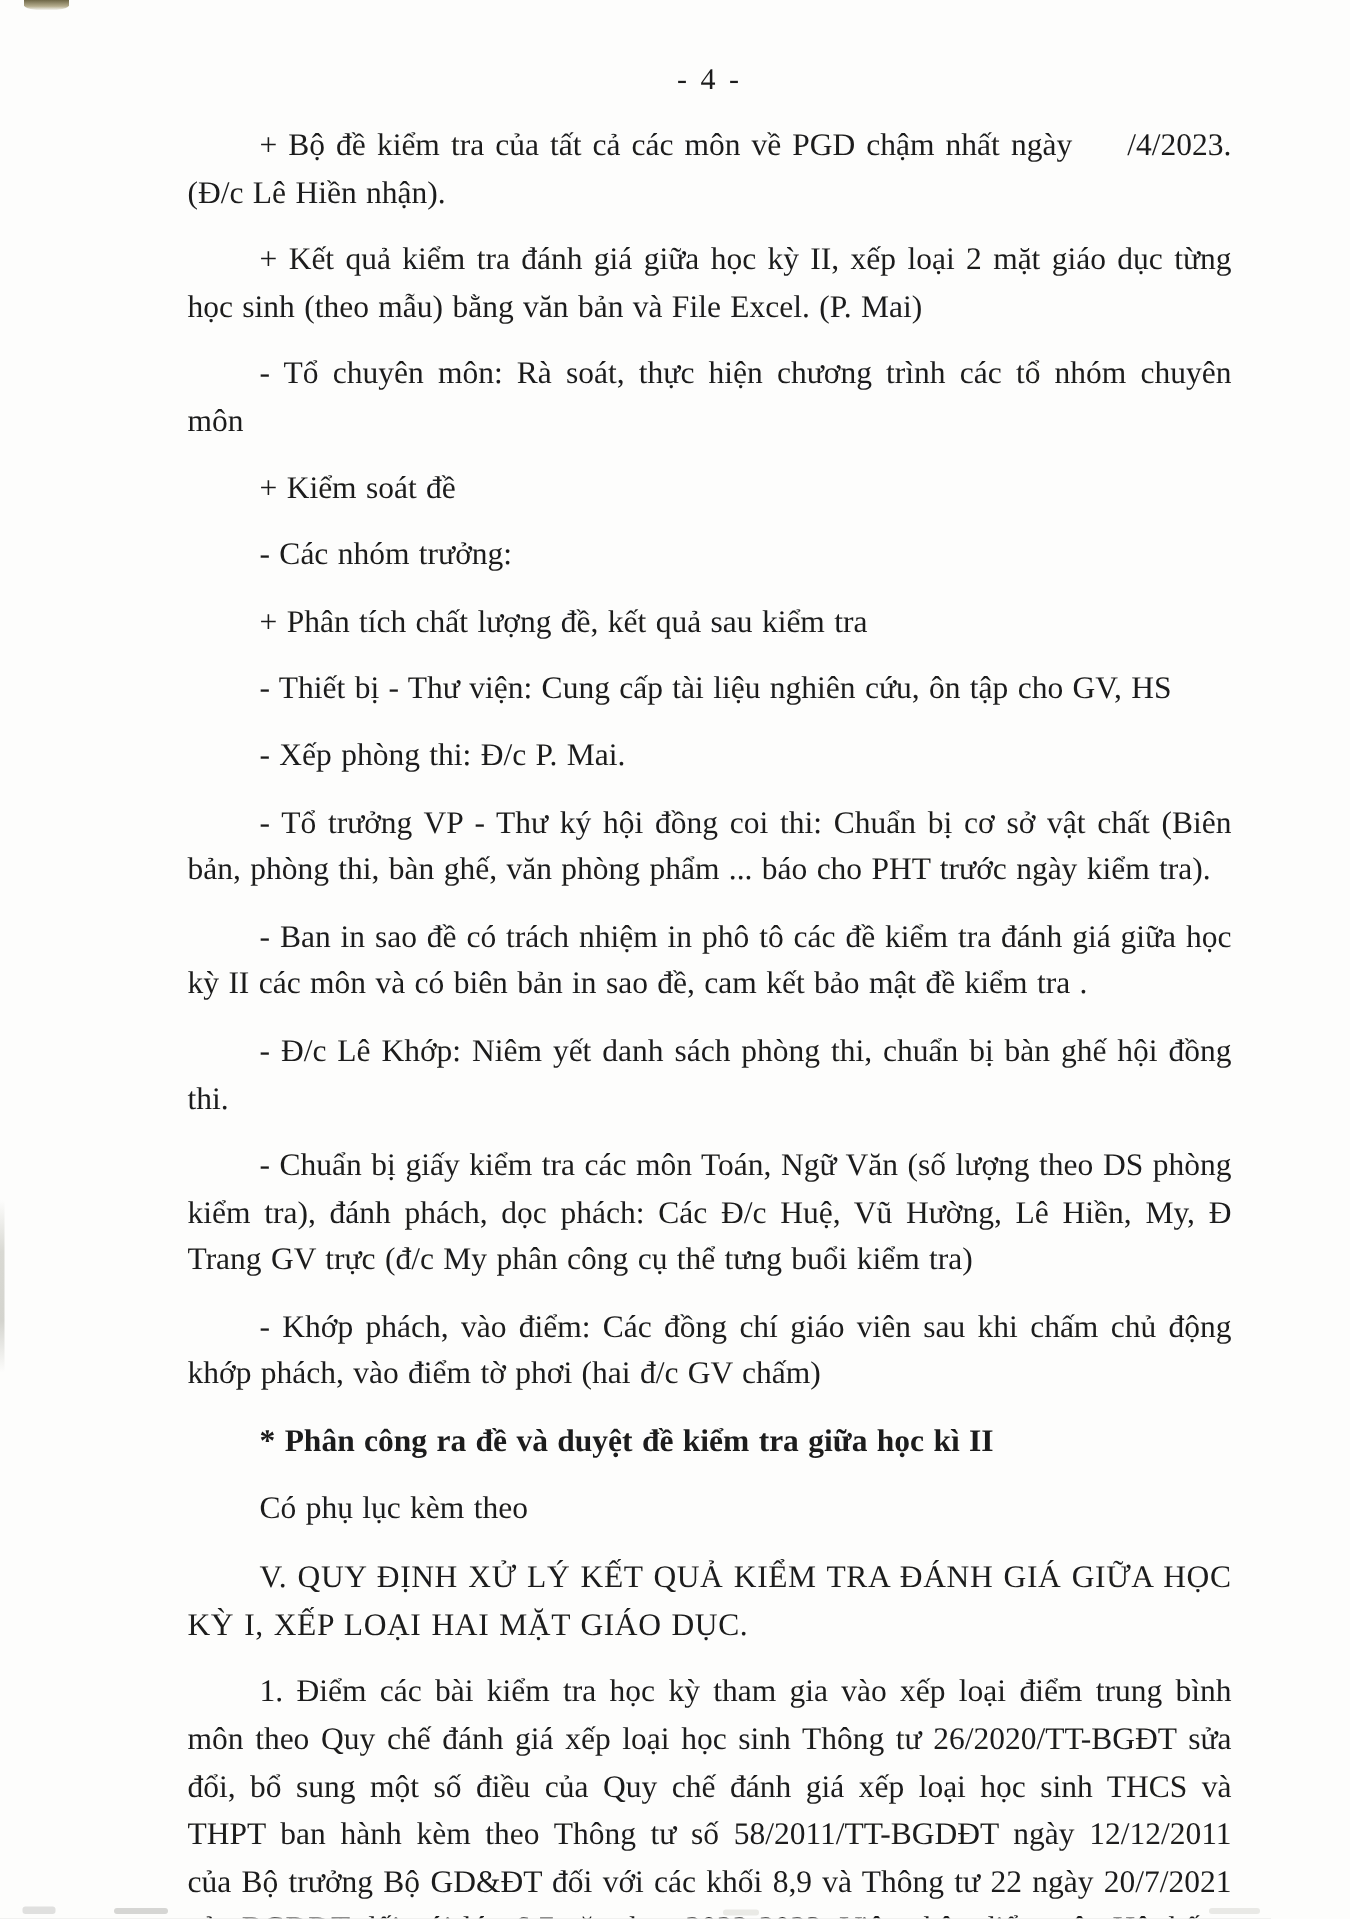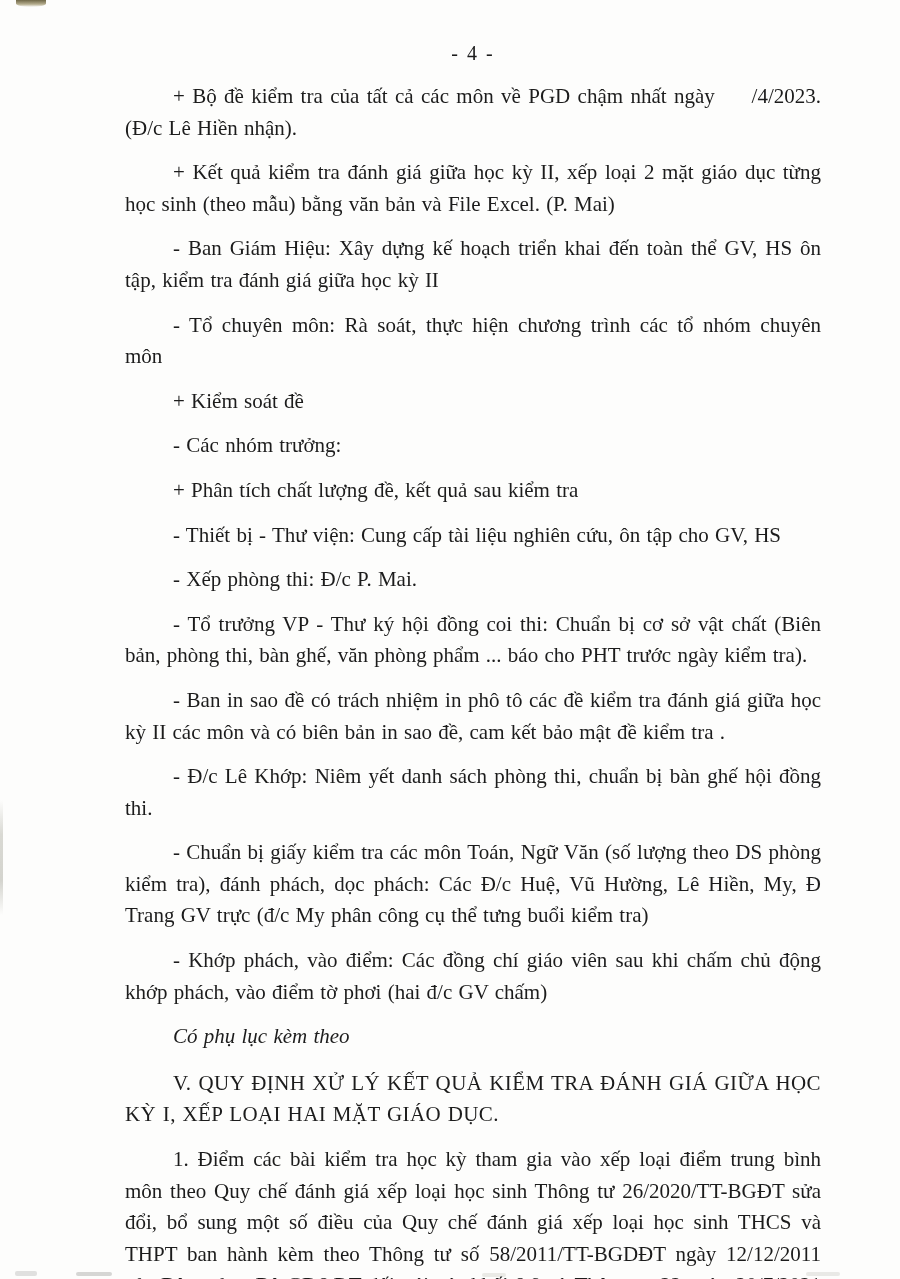--- a/index.html
+++ b/index.html
@@ -29,21 +29,21 @@
   }
   .content p {
     margin: 13px;
     font-size: 21px;
     line-height: 31.6px;
     text-align: justify;
     text-indent: 48px;
     word-spacing: 1px;
   }
   .bold { font-weight: bold; }
-  .italic { font-style: italic; }
+  .italic { }
   .heading-iv { font-weight: bold; text-indent: 60px; }
   .heading-v { font-weight: normal; margin-top: 15px !important; letter-spacing: 0.4px; }
   
   .artifact { position: absolute; pointer-events: none; }
   .smudge-top-left {
     left: 16px; top: 0; width: 30px; height: 7px;
     background: linear-gradient(to bottom, #6f6747, #b5ad8e 60%, transparent);
     border-radius: 0 0 60% 60%;
   }
   .smudge-left-edge {
@@ -77,29 +77,29 @@
   <div class="artifact smudge-bottom-1"></div>
   <div class="artifact smudge-bottom-2"></div>
   <div class="artifact smudge-bottom-3"></div>
   <div class="artifact smudge-bottom-4"></div>
 
   <div class="content">
     <div class="page-number">- 4 -</div>
 
     <p>+ Bộ đề kiểm tra của tất cả các môn về PGD chậm nhất ngày&nbsp;&nbsp;&nbsp;&nbsp;&nbsp;/4/2023. (Đ/c Lê Hiền nhận).</p>
     <p>+ Kết quả kiểm tra đánh giá giữa học kỳ II, xếp loại 2 mặt giáo dục từng học sinh (theo mẫu) bằng văn bản và File Excel. (P. Mai)</p>
-    <p>- Ban Giám Hiệu: Xây dựng kế hoạch triển khai đến toàn thể GV, HS ôn tập, kiểm tra đánh giá giữa học kỳ II</p>
     <p>- Tổ chuyên môn: Rà soát, thực hiện chương trình các tổ nhóm chuyên môn</p>
     <p>+ Kiểm soát đề</p>
     <p>- Các nhóm trưởng:</p>
     <p>+ Phân tích chất lượng đề, kết quả sau kiểm tra</p>
     <p>- Thiết bị - Thư viện: Cung cấp tài liệu nghiên cứu, ôn tập cho GV, HS</p>
     <p>- Xếp phòng thi: Đ/c P. Mai.</p>
     <p>- Tổ trưởng VP - Thư ký hội đồng coi thi: Chuẩn bị cơ sở vật chất (Biên bản, phòng thi, bàn ghế, văn phòng phẩm ... báo cho PHT trước ngày kiểm tra).</p>
     <p>- Ban in sao đề có trách nhiệm in phô tô các đề kiểm tra đánh giá giữa học kỳ II các môn và có biên bản in sao đề, cam kết bảo mật đề kiểm tra .</p>
     <p>- Đ/c Lê Khớp: Niêm yết danh sách phòng thi, chuẩn bị bàn ghế hội đồng thi.</p>
     <p>- Chuẩn bị giấy kiểm tra các môn Toán, Ngữ Văn (số lượng theo DS phòng kiểm tra), đánh phách, dọc phách: Các Đ/c Huệ, Vũ Hường, Lê Hiền, My, Đ Trang GV trực (đ/c My phân công cụ thể tưng buổi kiểm tra)</p>
     <p>- Khớp phách, vào điểm: Các đồng chí giáo viên sau khi chấm chủ động khớp phách, vào điểm tờ phơi (hai đ/c GV chấm)</p>
+    <p class="bold">* Phân công ra đề và duyệt đề kiểm tra giữa học kì II</p>
     <p class="italic">Có phụ lục kèm theo</p>
     <p class="heading-v">V. QUY ĐỊNH XỬ LÝ KẾT QUẢ KIỂM TRA ĐÁNH GIÁ GIỮA HỌC KỲ I, XẾP LOẠI HAI MẶT GIÁO DỤC.</p>
     <p>1. Điểm các bài kiểm tra học kỳ tham gia vào xếp loại điểm trung bình môn theo Quy chế đánh giá xếp loại học sinh Thông tư 26/2020/TT-BGĐT sửa đổi, bổ sung một số điều của Quy chế đánh giá xếp loại học sinh THCS và THPT ban hành kèm theo Thông tư số 58/2011/TT-BGDĐT ngày 12/12/2011 của Bộ trưởng Bộ GD&amp;ĐT đối với các khối 8,9 và Thông tư 22 ngày 20/7/2021 của BGDĐT đối với lớp 6,7 năm học 2022-2023. Việc nhập điểm trên Hệ thống cơ sở dữ liệu thực hiện</p>
   </div>
 </div>
 
 </body></html>

